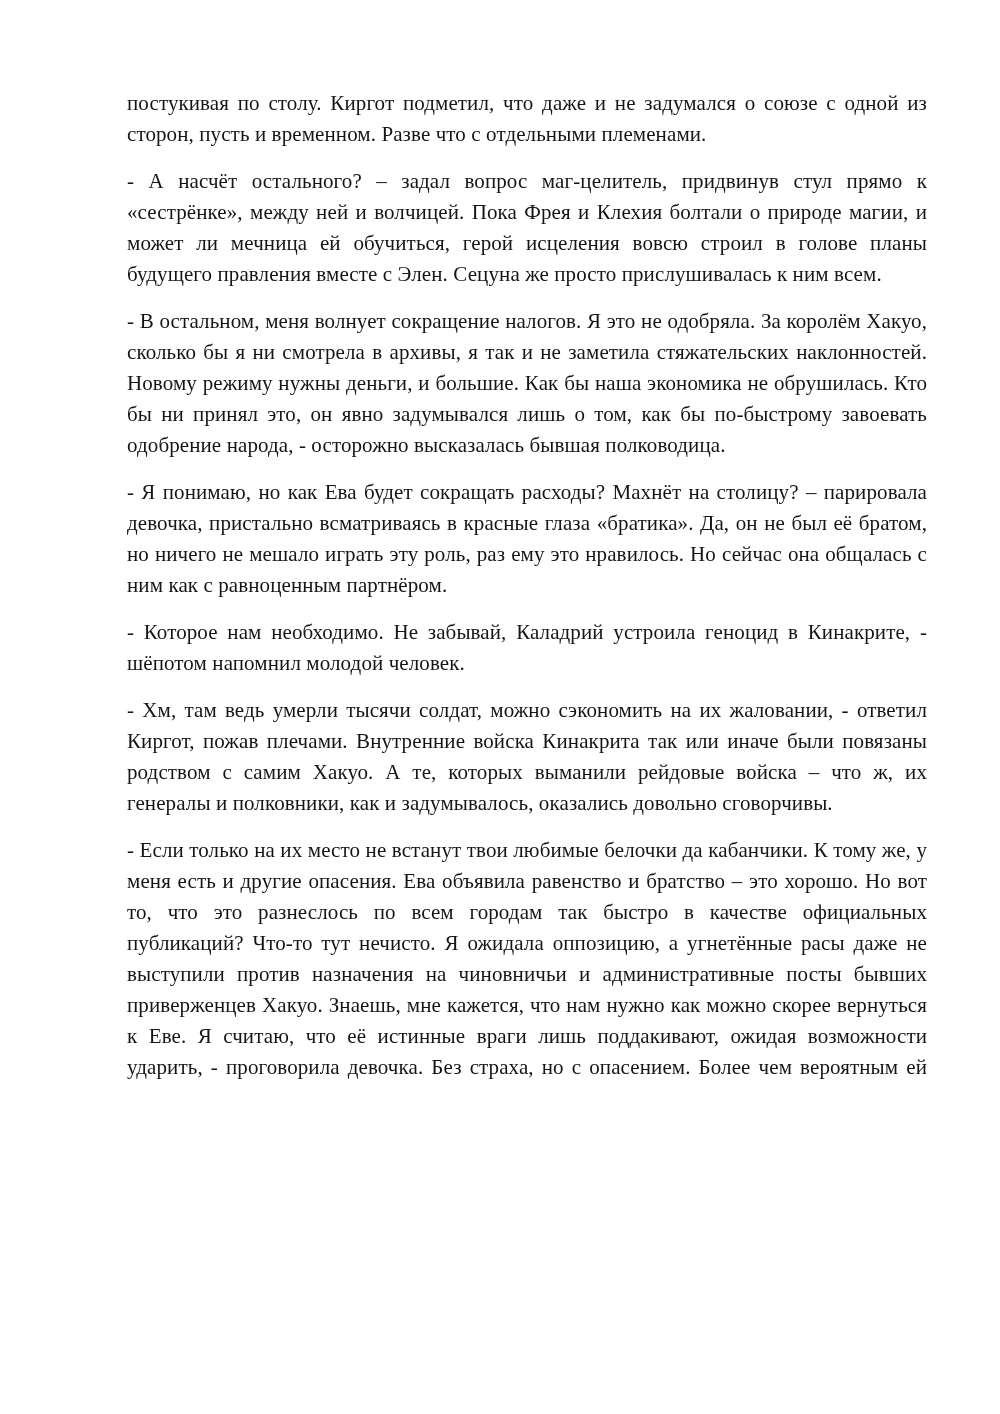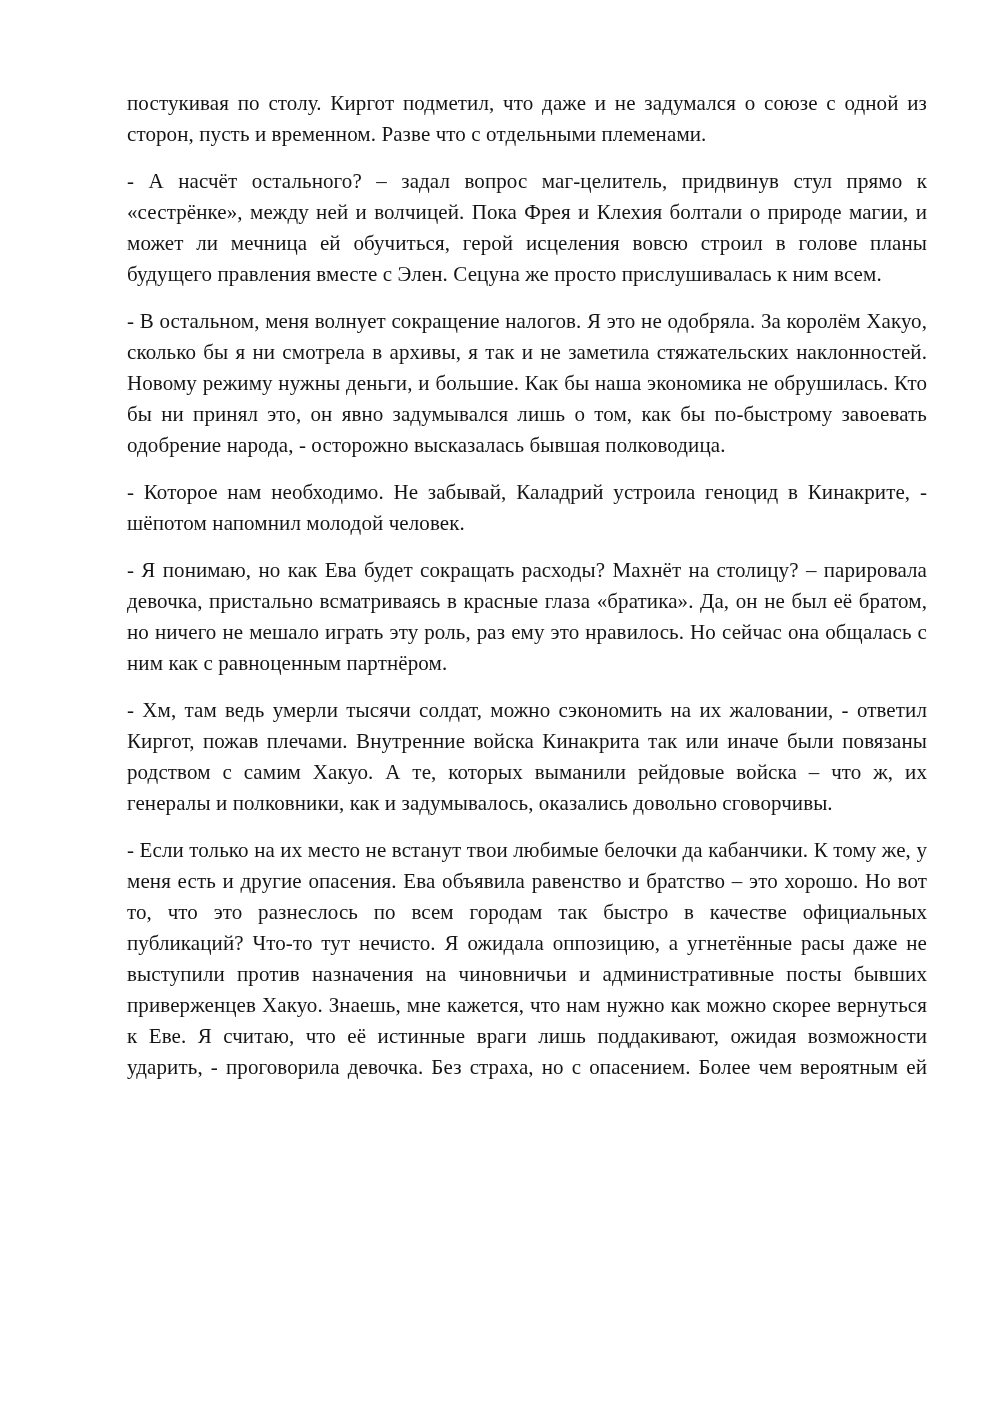--- a/index.html
+++ b/index.html
@@ -47,21 +47,21 @@
   }
 </style>
 </head>
 <body>
 
 <div class="page">
   <div class="text-block">
     <p class="para">постукивая по столу. Киргот подметил, что даже и не задумался о союзе с одной из сторон, пусть и временном. Разве что с отдельными племенами.</p>
     <p class="para">- А насчёт остального? – задал вопрос маг-целитель, придвинув стул прямо к «сестрёнке», между ней и волчицей. Пока Фрея и Клехия болтали о природе магии, и может ли мечница ей обучиться, герой исцеления вовсю строил в голове планы будущего правления вместе с Элен. Сецуна же просто прислушивалась к ним всем.</p>
     <p class="para">- В остальном, меня волнует сокращение налогов. Я это не одобряла. За королём Хакуо, сколько бы я ни смотрела в архивы, я так и не заметила стяжательских наклонностей. Новому режиму нужны деньги, и большие. Как бы наша экономика не обрушилась. Кто бы ни принял это, он явно задумывался лишь о том, как бы по-быстрому завоевать одобрение народа, - осторожно высказалась бывшая полководица.</p>
+    <p class="para">- Я понимаю, но как Ева будет сокращать расходы? Махнёт на столицу? – парировала девочка, пристально всматриваясь в красные глаза «братика». Да, он не был её братом, но ничего не мешало играть эту роль, раз ему это нравилось. Но сейчас она общалась с ним как с равноценным партнёром.</p>
     <p class="para">- Которое нам необходимо. Не забывай, Каладрий устроила геноцид в Кинакрите, - шёпотом напомнил молодой человек.</p>
-    <p class="para">- Я понимаю, но как Ева будет сокращать расходы? Махнёт на столицу? – парировала девочка, пристально всматриваясь в красные глаза «братика». Да, он не был её братом, но ничего не мешало играть эту роль, раз ему это нравилось. Но сейчас она общалась с ним как с равноценным партнёром.</p>
     <p class="para">- Хм, там ведь умерли тысячи солдат, можно сэкономить на их жаловании, - ответил Киргот, пожав плечами. Внутренние войска Кинакрита так или иначе были повязаны родством с самим Хакуо. А те, которых выманили рейдовые войска – что ж, их генералы и полковники, как и задумывалось, оказались довольно сговорчивы.</p>
     <p class="para">- Если только на их место не встанут твои любимые белочки да кабанчики. К тому же, у меня есть и другие опасения. Ева объявила равенство и братство – это хорошо. Но вот то, что это разнеслось по всем городам так быстро в качестве официальных публикаций? Что-то тут нечисто. Я ожидала оппозицию, а угнетённые расы даже не выступили против назначения на чиновничьи и административные посты бывших приверженцев Хакуо. Знаешь, мне кажется, что нам нужно как можно скорее вернуться к Еве. Я считаю, что её истинные враги лишь поддакивают, ожидая возможности ударить, - проговорила девочка. Без страха, но с опасением. Более чем вероятным ей виделся вариант, что против новой королевы готовили заговор.</p>
   </div>
   <div class="footer">
     <span class="page-number">50</span>
   </div>
 </div>
 
 </body></html>

